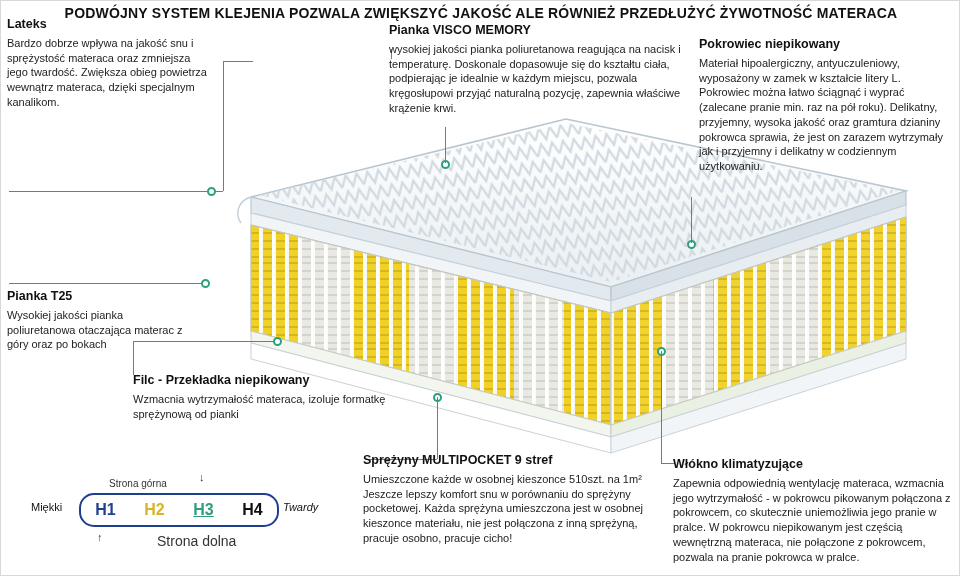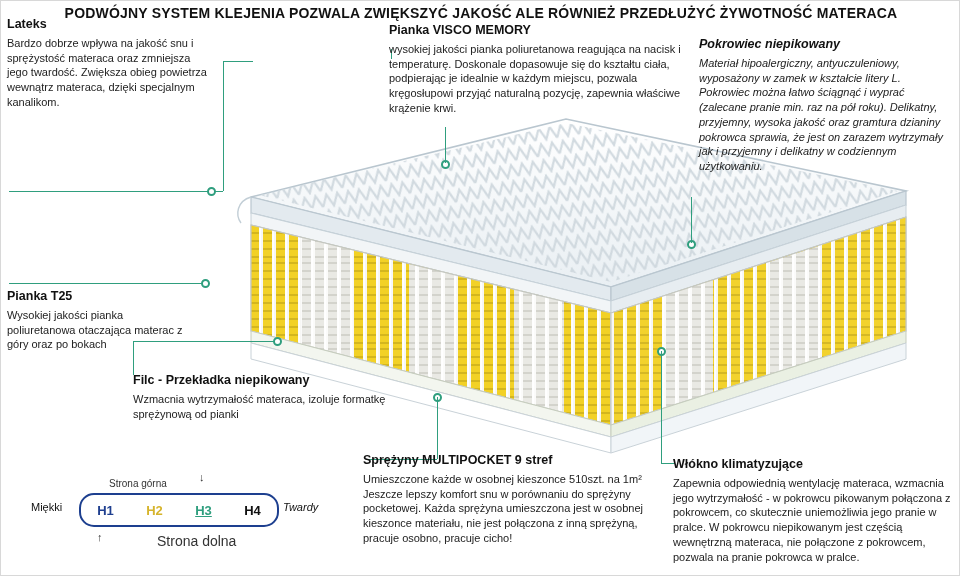--- a/index.html
+++ b/index.html
@@ -29,21 +29,21 @@
   
   #art{position:absolute;left:0;top:0;width:960px;height:576px;}
 
   
   #scale{position:absolute;left:30px;top:470px;width:300px;height:80px;}
   .scale-top{position:absolute;top:7px;left:78px;font-size:10px;color:#333;}
   .scale-bot{position:absolute;top:62px;left:82px;font-size:14px;color:#333;margin-left:44px;}
   .scale-box{position:absolute;top:22px;left:48px;width:196px;height:30px;
              border:2px solid #1d3f8f;border-radius:15px;background:#fff;
              display:flex;align-items:center;}
-  .scale-box span{flex:1;text-align:center;font-size:13px;font-weight:bold;}
+  .scale-box span{flex:1;text-align:center;font-size:16px;font-weight:bold;}
   .h1{color:#1f3f8f;} .h2{color:#d6b42c;} .h3{color:#2f9e7e;text-decoration:underline;} .h4{color:#111;}
   .lbl-left{position:absolute;top:30px;left:0px;font-size:11px;color:#111;}
   .lbl-right{position:absolute;top:30px;left:252px;font-size:11px;color:#111;font-style:italic;}
   .arw{position:absolute;font-size:11px;color:#333;}
 </style>
 </head>
 <body>
 
 <div id="root">
 
@@ -139,21 +139,21 @@
   <div class="blk" style="left:388px;top:22px;width:292px;">
     <div class="t">Pianka VISCO MEMORY</div>
     <div class="b">wysokiej jakości pianka poliuretanowa reagująca na nacisk i temperaturę. Doskonale dopasowuje się do kształtu ciała, podpierając je idealnie w każdym miejscu, pozwala kręgosłupowi przyjąć naturalną pozycję, zapewnia właściwe krążenie krwi.</div>
   </div>
 
   <div class="blk" style="left:6px;top:16px;width:200px;">
     <div class="t">Lateks</div>
     <div class="b">Bardzo dobrze wpływa na jakość snu i sprężystość materaca oraz zmniejsza jego twardość. Zwiększa obieg powietrza wewnątrz materaca, dzięki specjalnym kanalikom.</div>
   </div>
 
-  <div class="blk" style="left:698px;top:36px;width:254px;font-style:italic;">
+  <div class="blk" style="left:698px;top:36px;width:254px;">
     <div class="t">Pokrowiec niepikowany</div>
     <div class="b">Materiał hipoalergiczny, antyuczuleniowy, wyposażony w zamek w kształcie litery L. Pokrowiec można łatwo ściągnąć i wyprać (zalecane pranie min. raz na pół roku). Delikatny, przyjemny, wysoka jakość oraz gramtura dzianiny pokrowca sprawia, że jest on zarazem wytrzymały jak i przyjemny i delikatny w codziennym użytkowaniu.</div>
   </div>
 
   <div class="blk" style="left:6px;top:288px;width:186px;">
     <div class="t">Pianka T25</div>
     <div class="b">Wysokiej jakości pianka poliuretanowa otaczająca materac z góry oraz po bokach</div>
   </div>
 
   <div class="blk" style="left:132px;top:372px;width:268px;">

